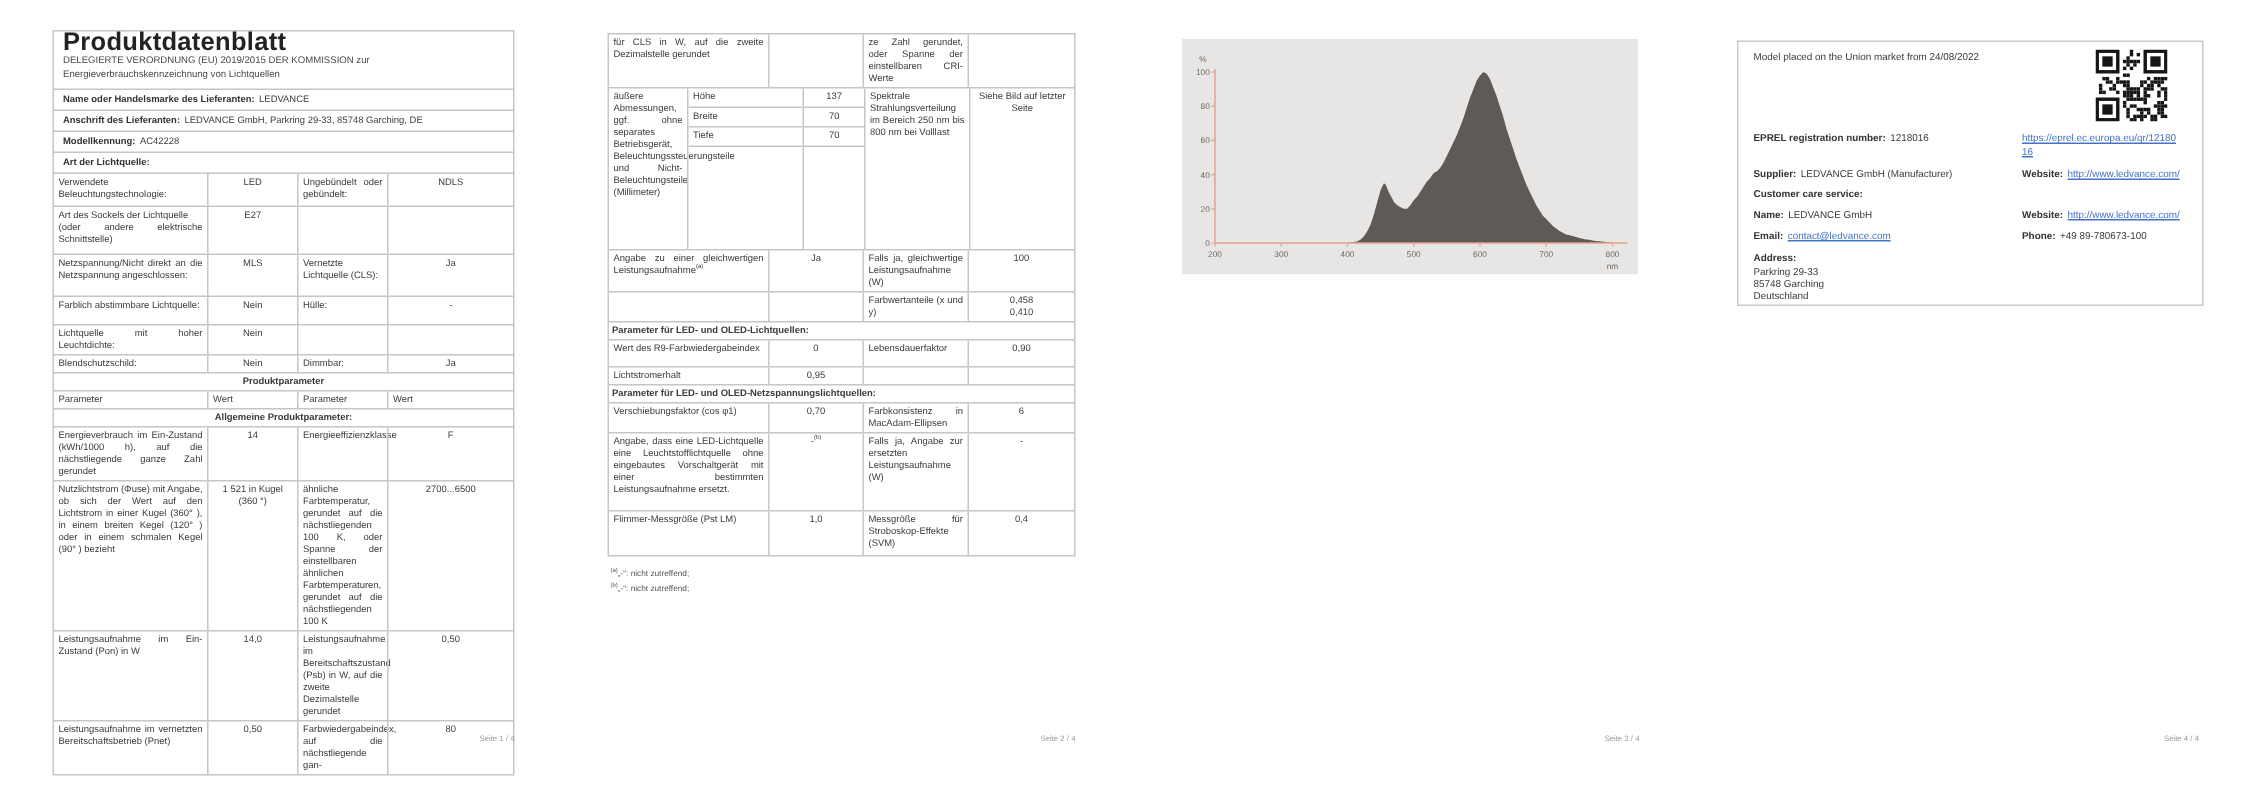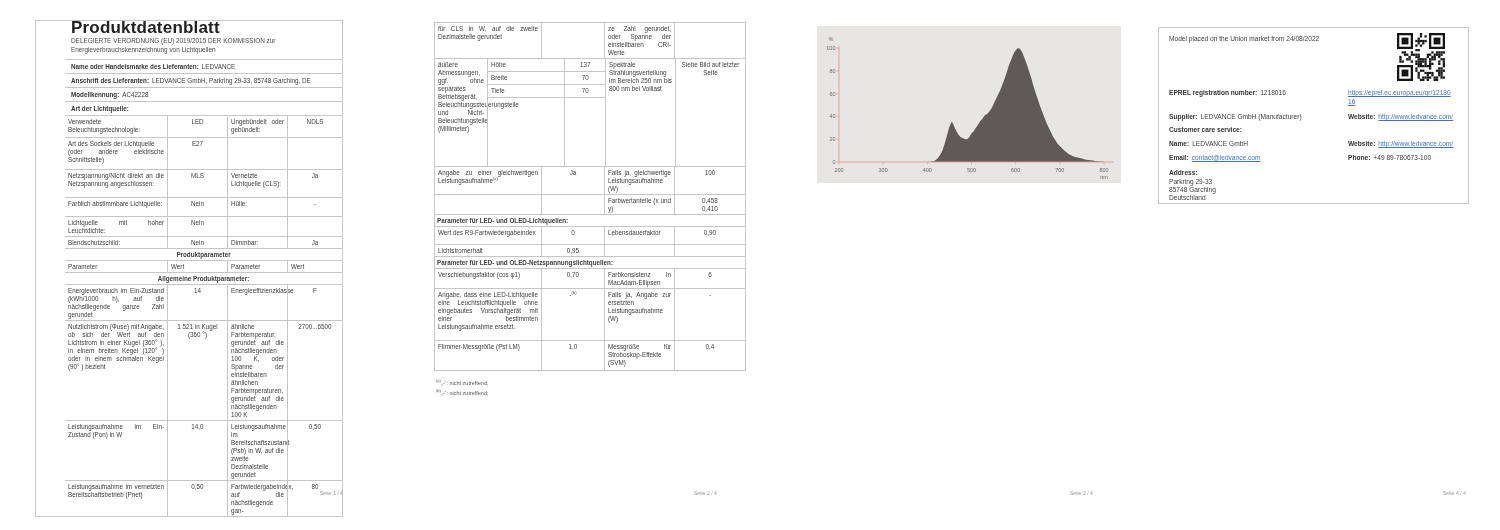--- a/index.html
+++ b/index.html
@@ -1,18 +1,18 @@
 <!DOCTYPE html>
 <html><head>
 <meta charset="utf-8">
 <style>
   html,body{margin:0;padding:0;}
   body{width:1500px;height:530px;background:#ffffff;position:relative;overflow:hidden;
        font-family:"Liberation Sans",sans-serif;color:#3b3b3b;}
-  .page{position:absolute;padding-left:29px;}
+  .page{position:absolute;}
   
   .tbl{border:1px solid #c6c6c6;background:#fff;box-sizing:border-box;font-size:6.3px;line-height:8px;}
   .trow{display:flex;border-top:1px solid #c6c6c6;box-sizing:border-box;align-items:stretch;}
   .trow.nb{border-top:none;}
   .cell{box-sizing:border-box;padding:1.5px 3px;white-space:pre-line;}
   .cell.bl{border-left:1px solid #c6c6c6;}
   .lab{text-align:justify;}
   .val{text-align:center;}
   .sechead{font-weight:bold;text-align:center;width:100%;padding:1.5px 2px;box-sizing:border-box;}
   sup{font-size:4px;vertical-align:super;line-height:0;}

